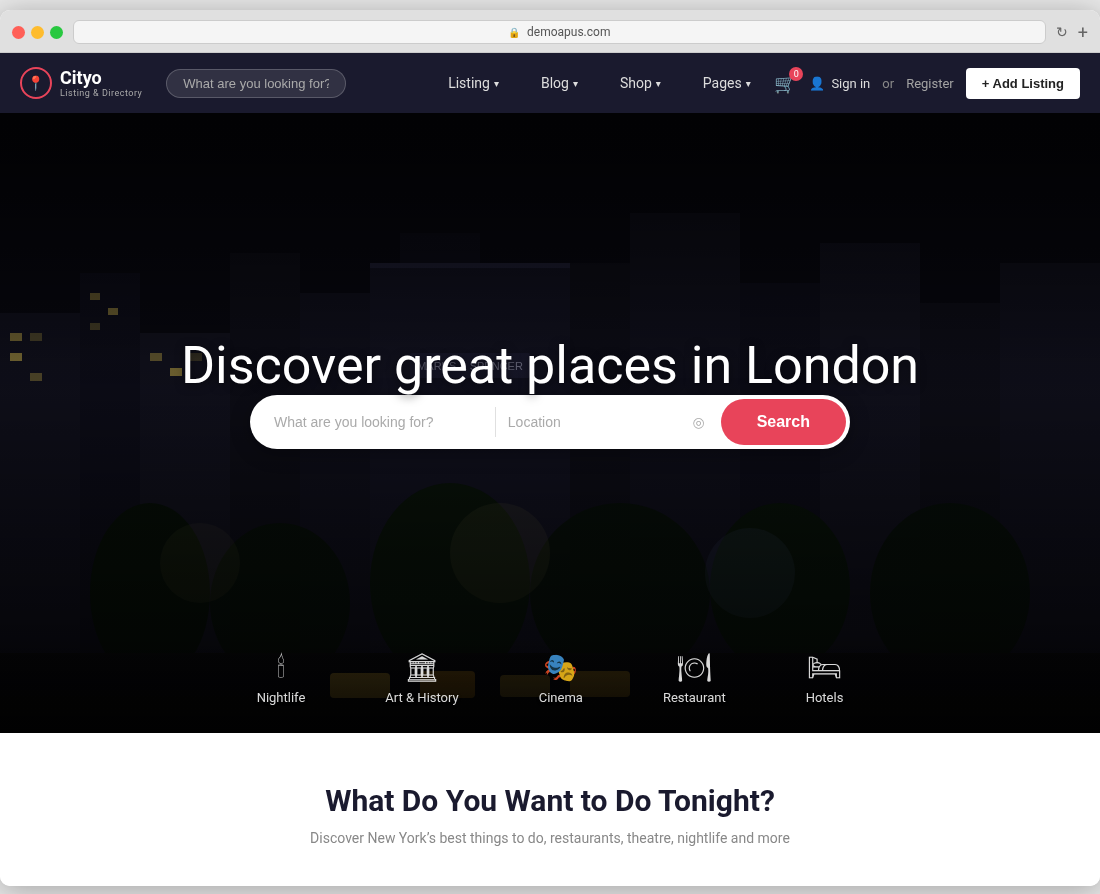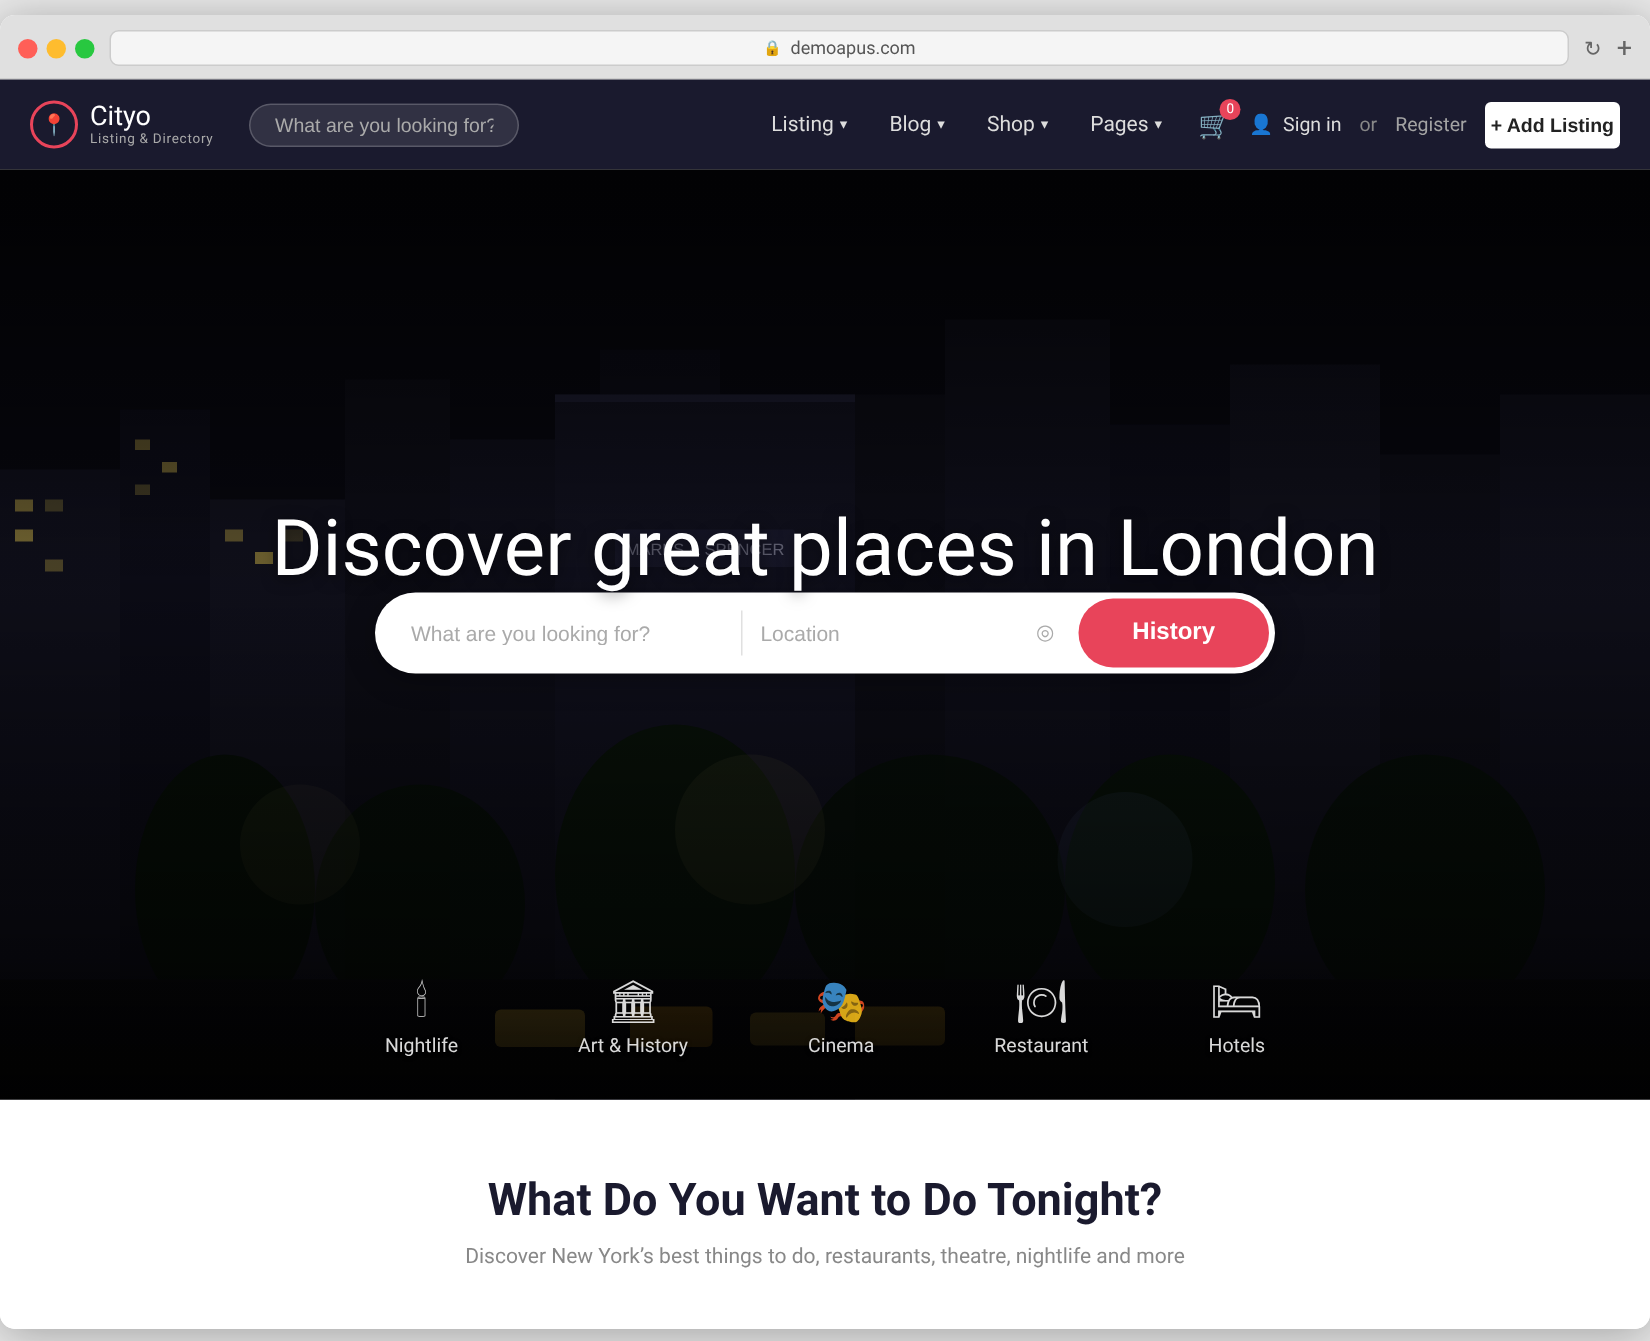--- a/index.html
+++ b/index.html
@@ -67,41 +67,41 @@
       height: 32px;
       border: 2px solid #e8445a;
       border-radius: 50%;
       display: flex;
       align-items: center;
       justify-content: center;
       color: #e8445a;
       font-size: 14px;
     }
     .logo-text-wrap { display: flex; flex-direction: column; }
-    .logo-name { color: #fff; font-size: 18px; font-weight: 400; line-height: 1.1; }
+    .logo-name { color: #fff; font-size: 18px; font-weight: 700; line-height: 1.1; }
     .logo-sub { color: #aaa; font-size: 9px; letter-spacing: 0.5px; }
 
     .search-nav-input {
       background: rgba(255,255,255,0.1);
       border: 1px solid rgba(255,255,255,0.2);
       border-radius: 20px;
       padding: 6px 16px;
       color: #ccc;
       font-size: 13px;
       width: 180px;
       outline: none;
     }
     .search-nav-input::placeholder { color: #aaa; }
 
     .nav-menu {
       display: flex;
       align-items: center;
       list-style: none;
       margin-left: auto;
-      gap: 4px;
+      gap: 18px;
     }
     .nav-item a {
       color: #ddd;
       text-decoration: none;
       font-size: 14px;
       padding: 8px 12px;
       display: flex;
       align-items: center;
       gap: 4px;
       white-space: nowrap;
@@ -143,21 +143,21 @@
       gap: 6px;
     }
     .or-text { color: #888; font-size: 13px; }
     .register-link { color: #a3a3a3; font-size: 13px; text-decoration: none; }
 
     .add-listing-btn {
       background: #fff;
       color: #222;
       border: none;
       border-radius: 4px;
-      padding: 8px 4px;
+      padding: 8px 16px;
       font-size: 13px;
       font-weight: 600;
       cursor: pointer;
       display: flex;
       align-items: center;
       gap: 6px;
       white-space: nowrap;
     }
 
     
@@ -472,21 +472,21 @@
       <div class="search-bar">
         <input class="search-input-what" type="text" placeholder="What are you looking for?" style="">
 
         <div class="search-divider"></div>
 
         <div class="location-input-wrap">
           <input type="text" placeholder="Location" style="">
           <span class="gps-icon">◎</span>
         </div>
 
-        <button class="search-btn">History</button>
+        <button class="search-btn">Search</button>
       </div>
     </div>
 
     <div class="categories">
       <div class="category-item">
         <div class="category-icon">🕯</div>
         <span class="category-label">Nightlife</span>
       </div>
       <div class="category-item">
         <div class="category-icon">🏛</div>

